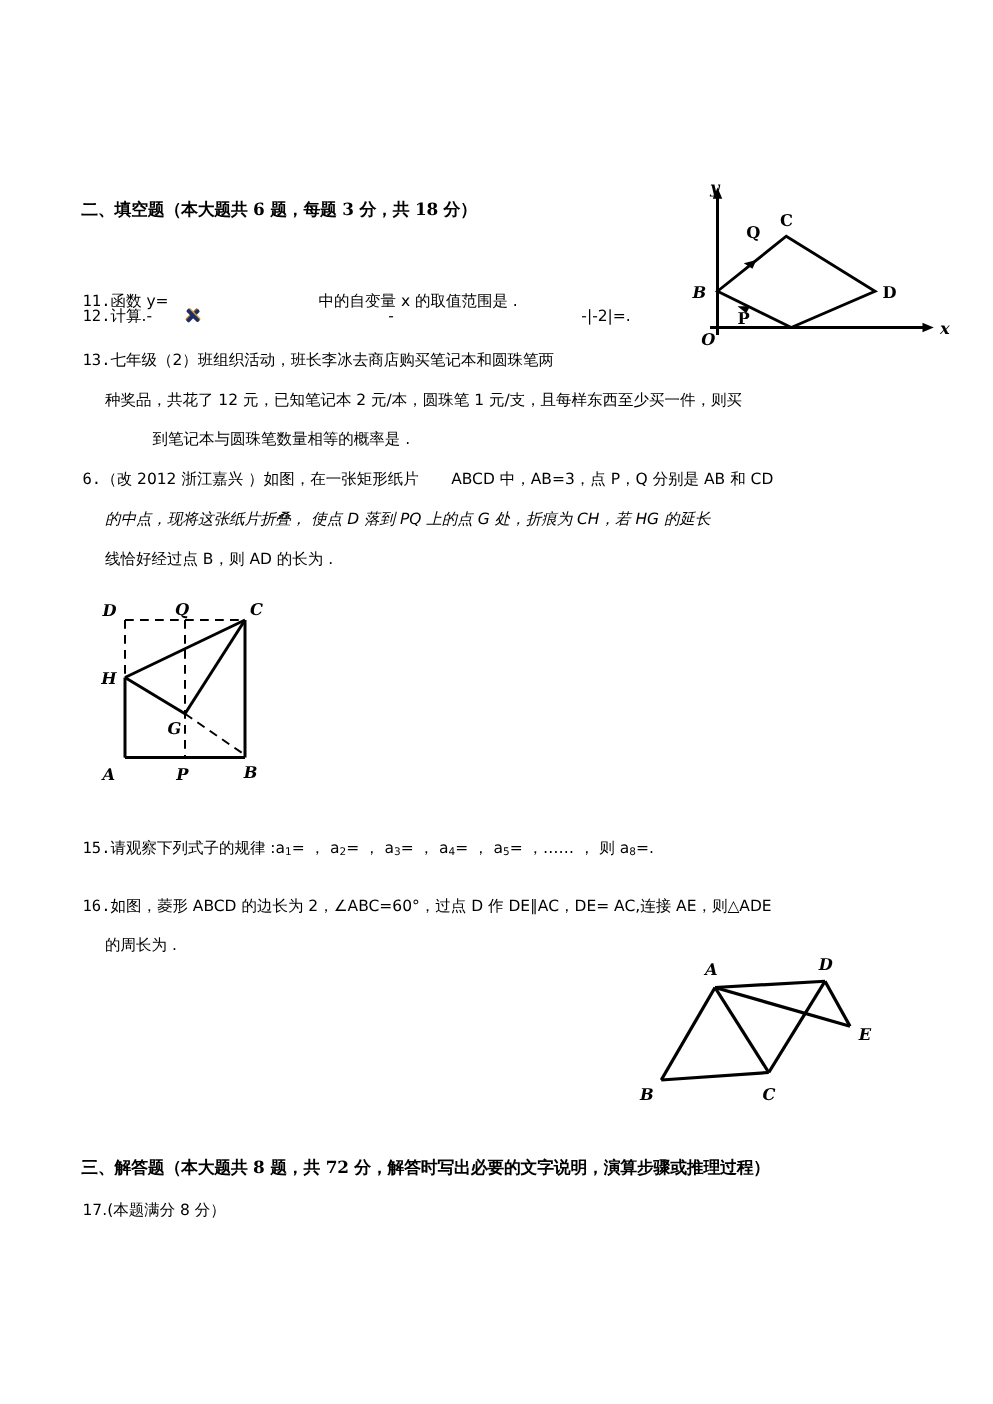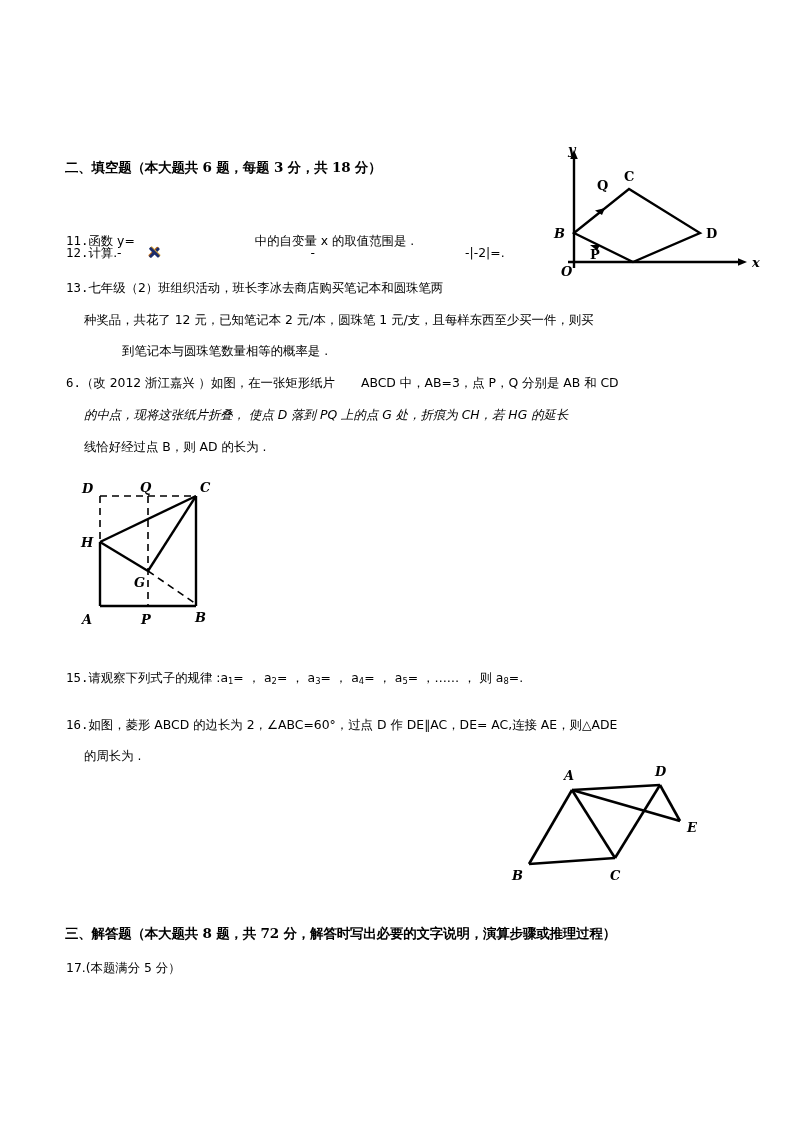--- a/index.html
+++ b/index.html
@@ -121,21 +121,21 @@
   </div>
   <div class="qline" style="left:84px; top:750px;">
     <span>的周长为 .</span>
   </div>
 
   <div class="section-head" style="left:65px; top:925px;">
     <span class="u">三、解答题（本大题共 8 题，共 72 分，解答时写出必要的文字说明，演算步骤或推理过程）</span>
   </div>
 
   <div class="qline" style="left:66px; top:962px;">
-    <span>17.(本题满分 5 分）</span>
+    <span>17.(本题满分 8 分）</span>
   </div>
 
   <div class="fig" style="left:548px; top:142px;">
     <svg width="230" height="135" viewBox="0 0 230 135">
 
       <line x1="26" y1="14" x2="26" y2="126" stroke="#000" stroke-width="2.4"></line>
       <polygon points="26,8 22.2,17 29.8,17" fill="#000"></polygon>
 
       <line x1="20" y1="120" x2="192" y2="120" stroke="#000" stroke-width="2.4"></line>
       <polygon points="199,120 190,116.2 190,123.8" fill="#000"></polygon>

